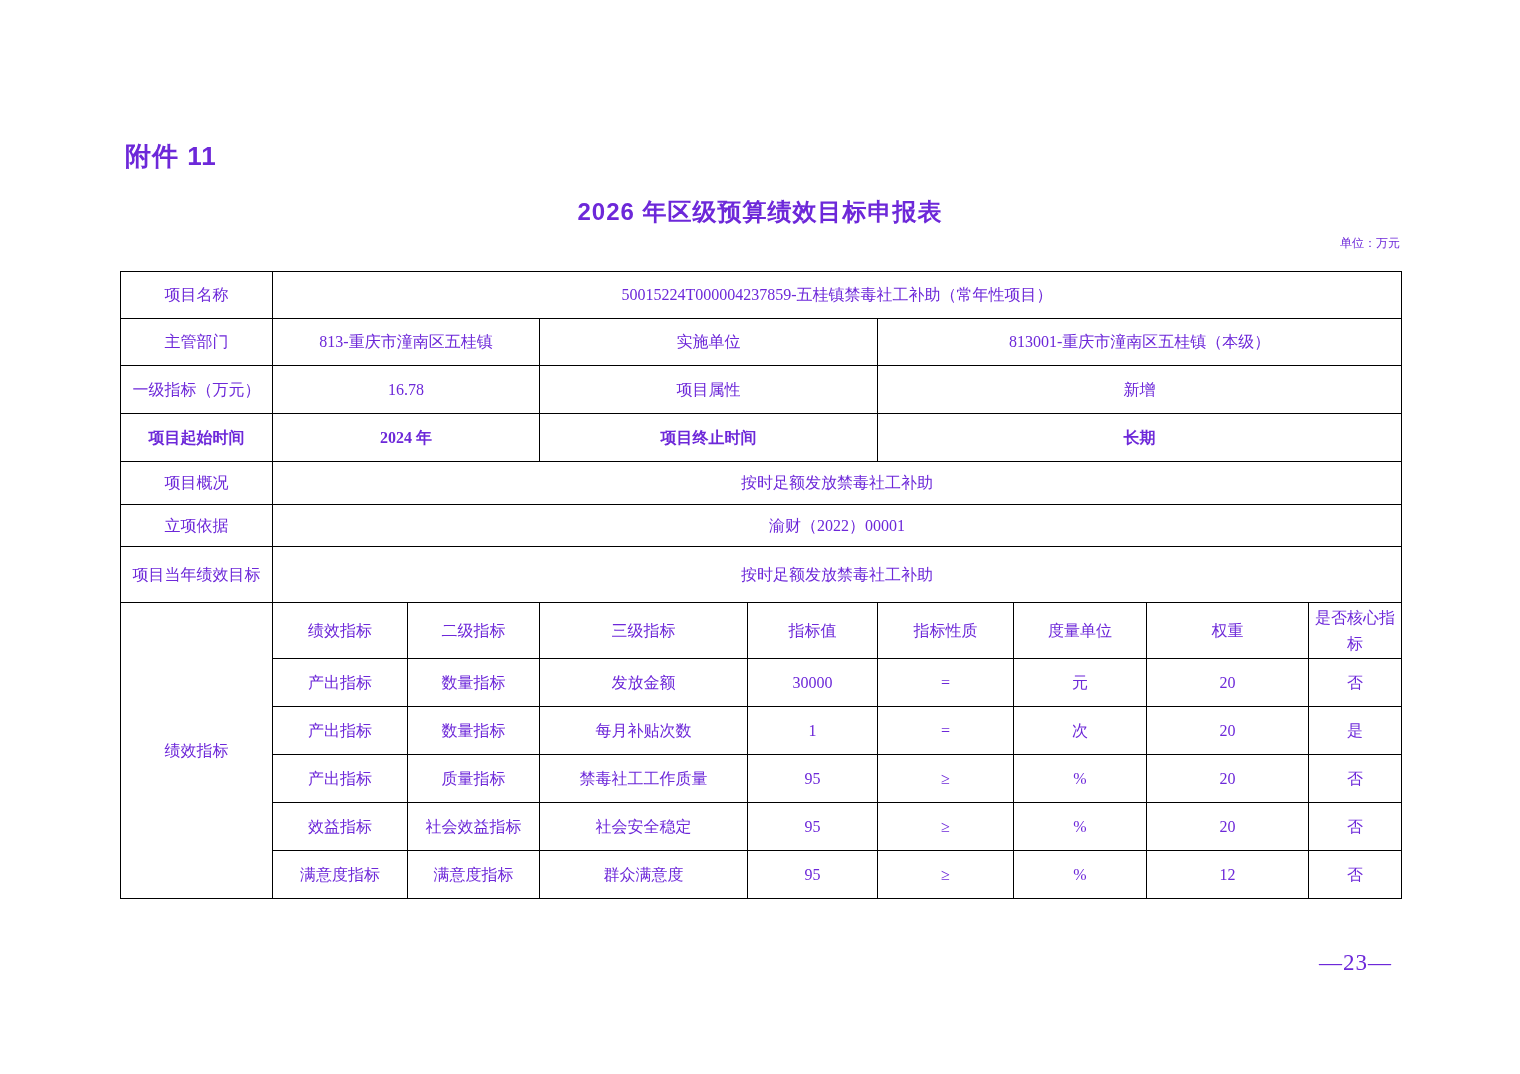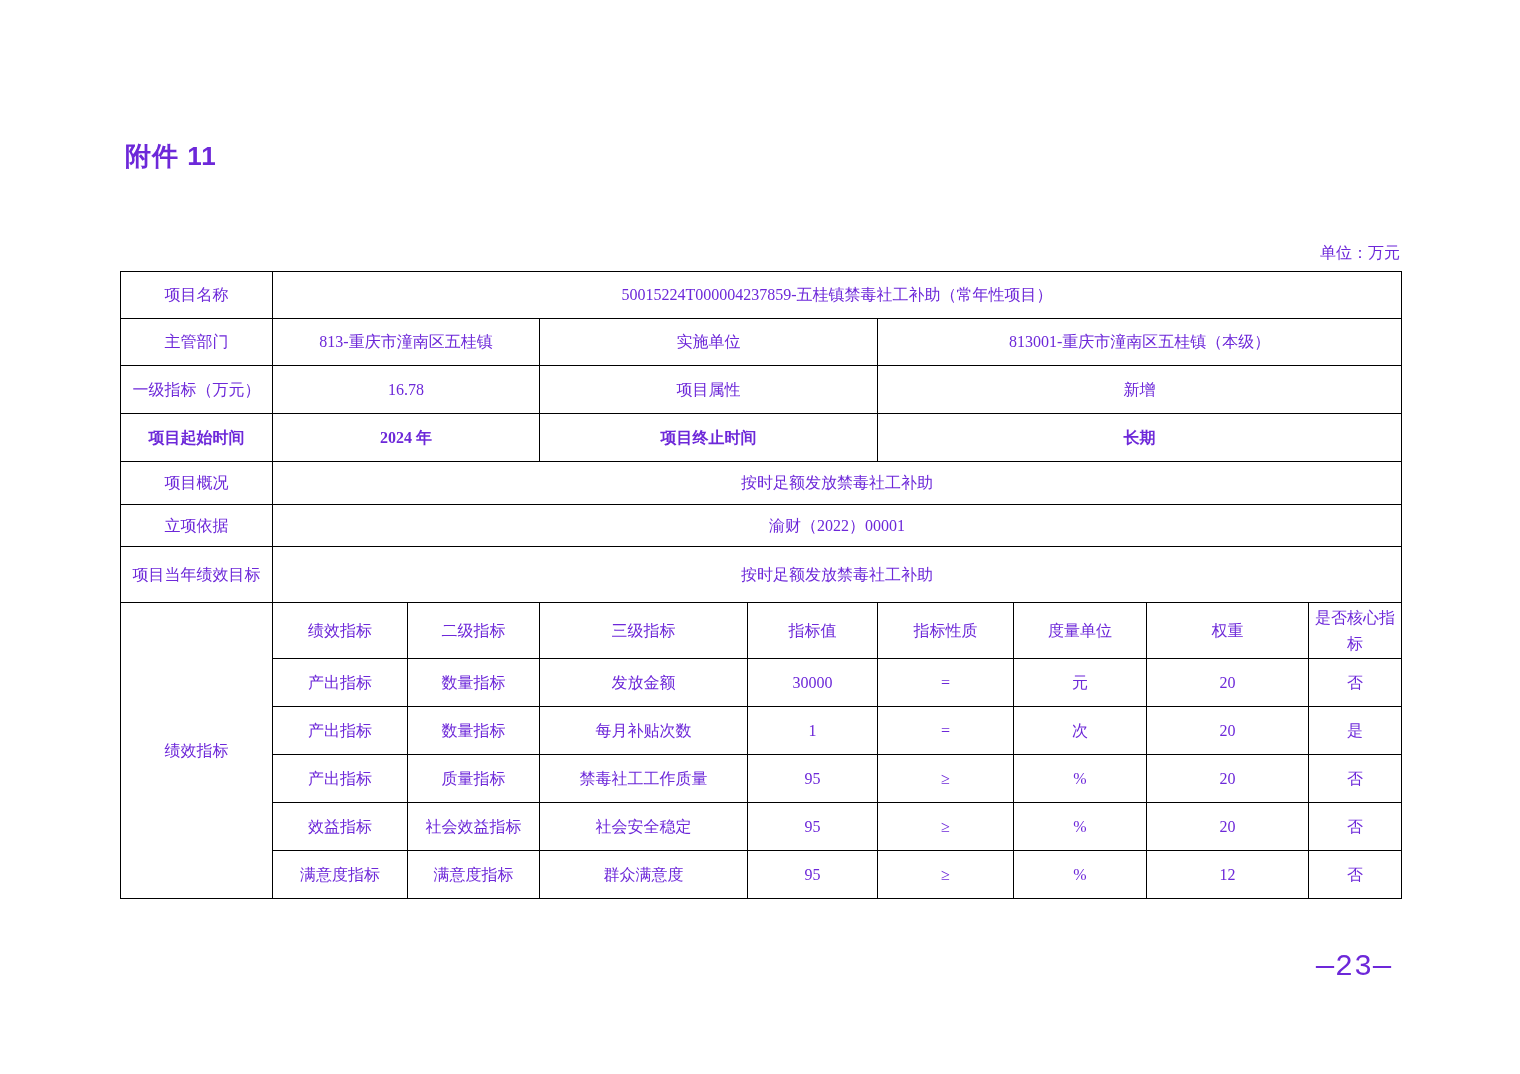--- a/index.html
+++ b/index.html
@@ -32,22 +32,22 @@
     width: 100%;
     text-align: center;
     font-family: "Liberation Sans", "DejaVu Sans", sans-serif;
     font-weight: bold;
     font-size: 24px;
     letter-spacing: 1px;
   }
   .unit-note {
     position: absolute;
     right: 120px;
-    top: 243px;
-    font-size: 16px;
+    top: 235px;
+    font-size: 12px;
     margin-left: 47px;
   }
   table.form-table {
     position: absolute;
     left: 120px;
     top: 271px;
     border-collapse: collapse;
     table-layout: fixed;
     width: 1281px;
     padding-left: 36px;
@@ -68,32 +68,32 @@
   td.label-cell {
     padding: 2px 6px;
   }
   td.label-narrow {
     padding: 2px 15px;
   }
   .page-number {
     position: absolute;
     right: 128px;
     top: 950px;
-    font-size: 30px;
+    font-size: 23px;
     letter-spacing: 1px;
-    font-family: Liberation Mono, monospace;
   }
 </style>
 </head>
 <body>
 
 <div class="page">
 
   <div class="attachment-label">附件 11</div>
 
+  <div class="doc-title">2026 年区级预算绩效目标申报表</div>
 
   <div class="unit-note">单位：万元</div>
 
   <table class="form-table">
     <colgroup>
       <col style="width:152px">
       <col style="width:135px">
       <col style="width:132px">
       <col style="width:208px">
       <col style="width:130px">

